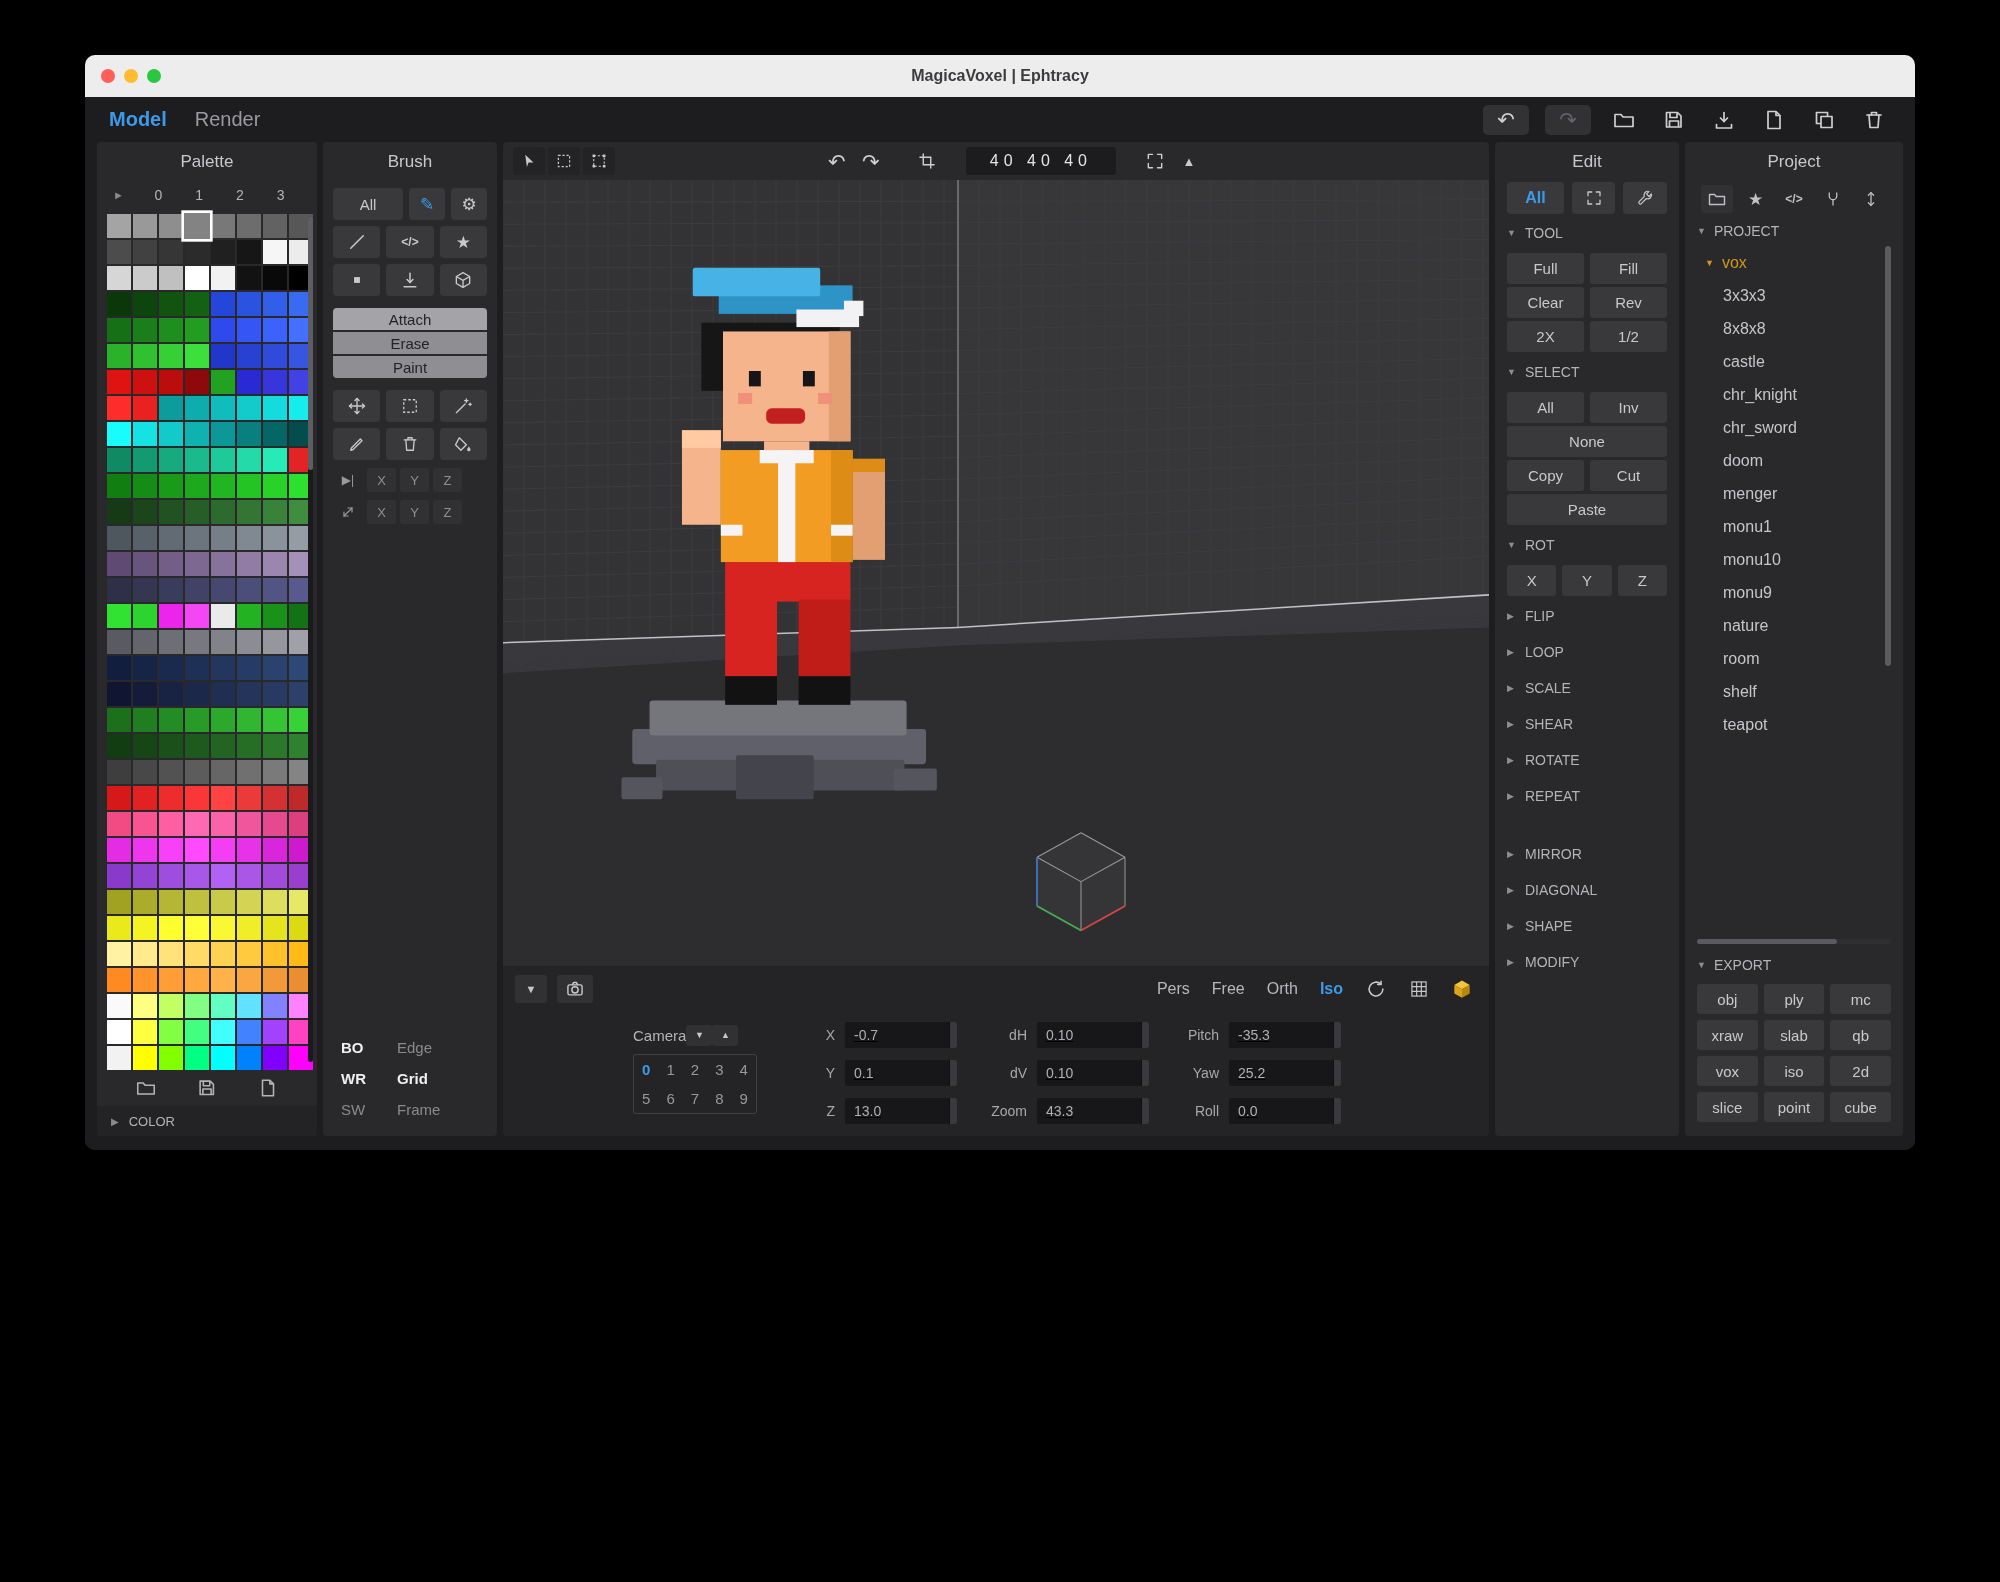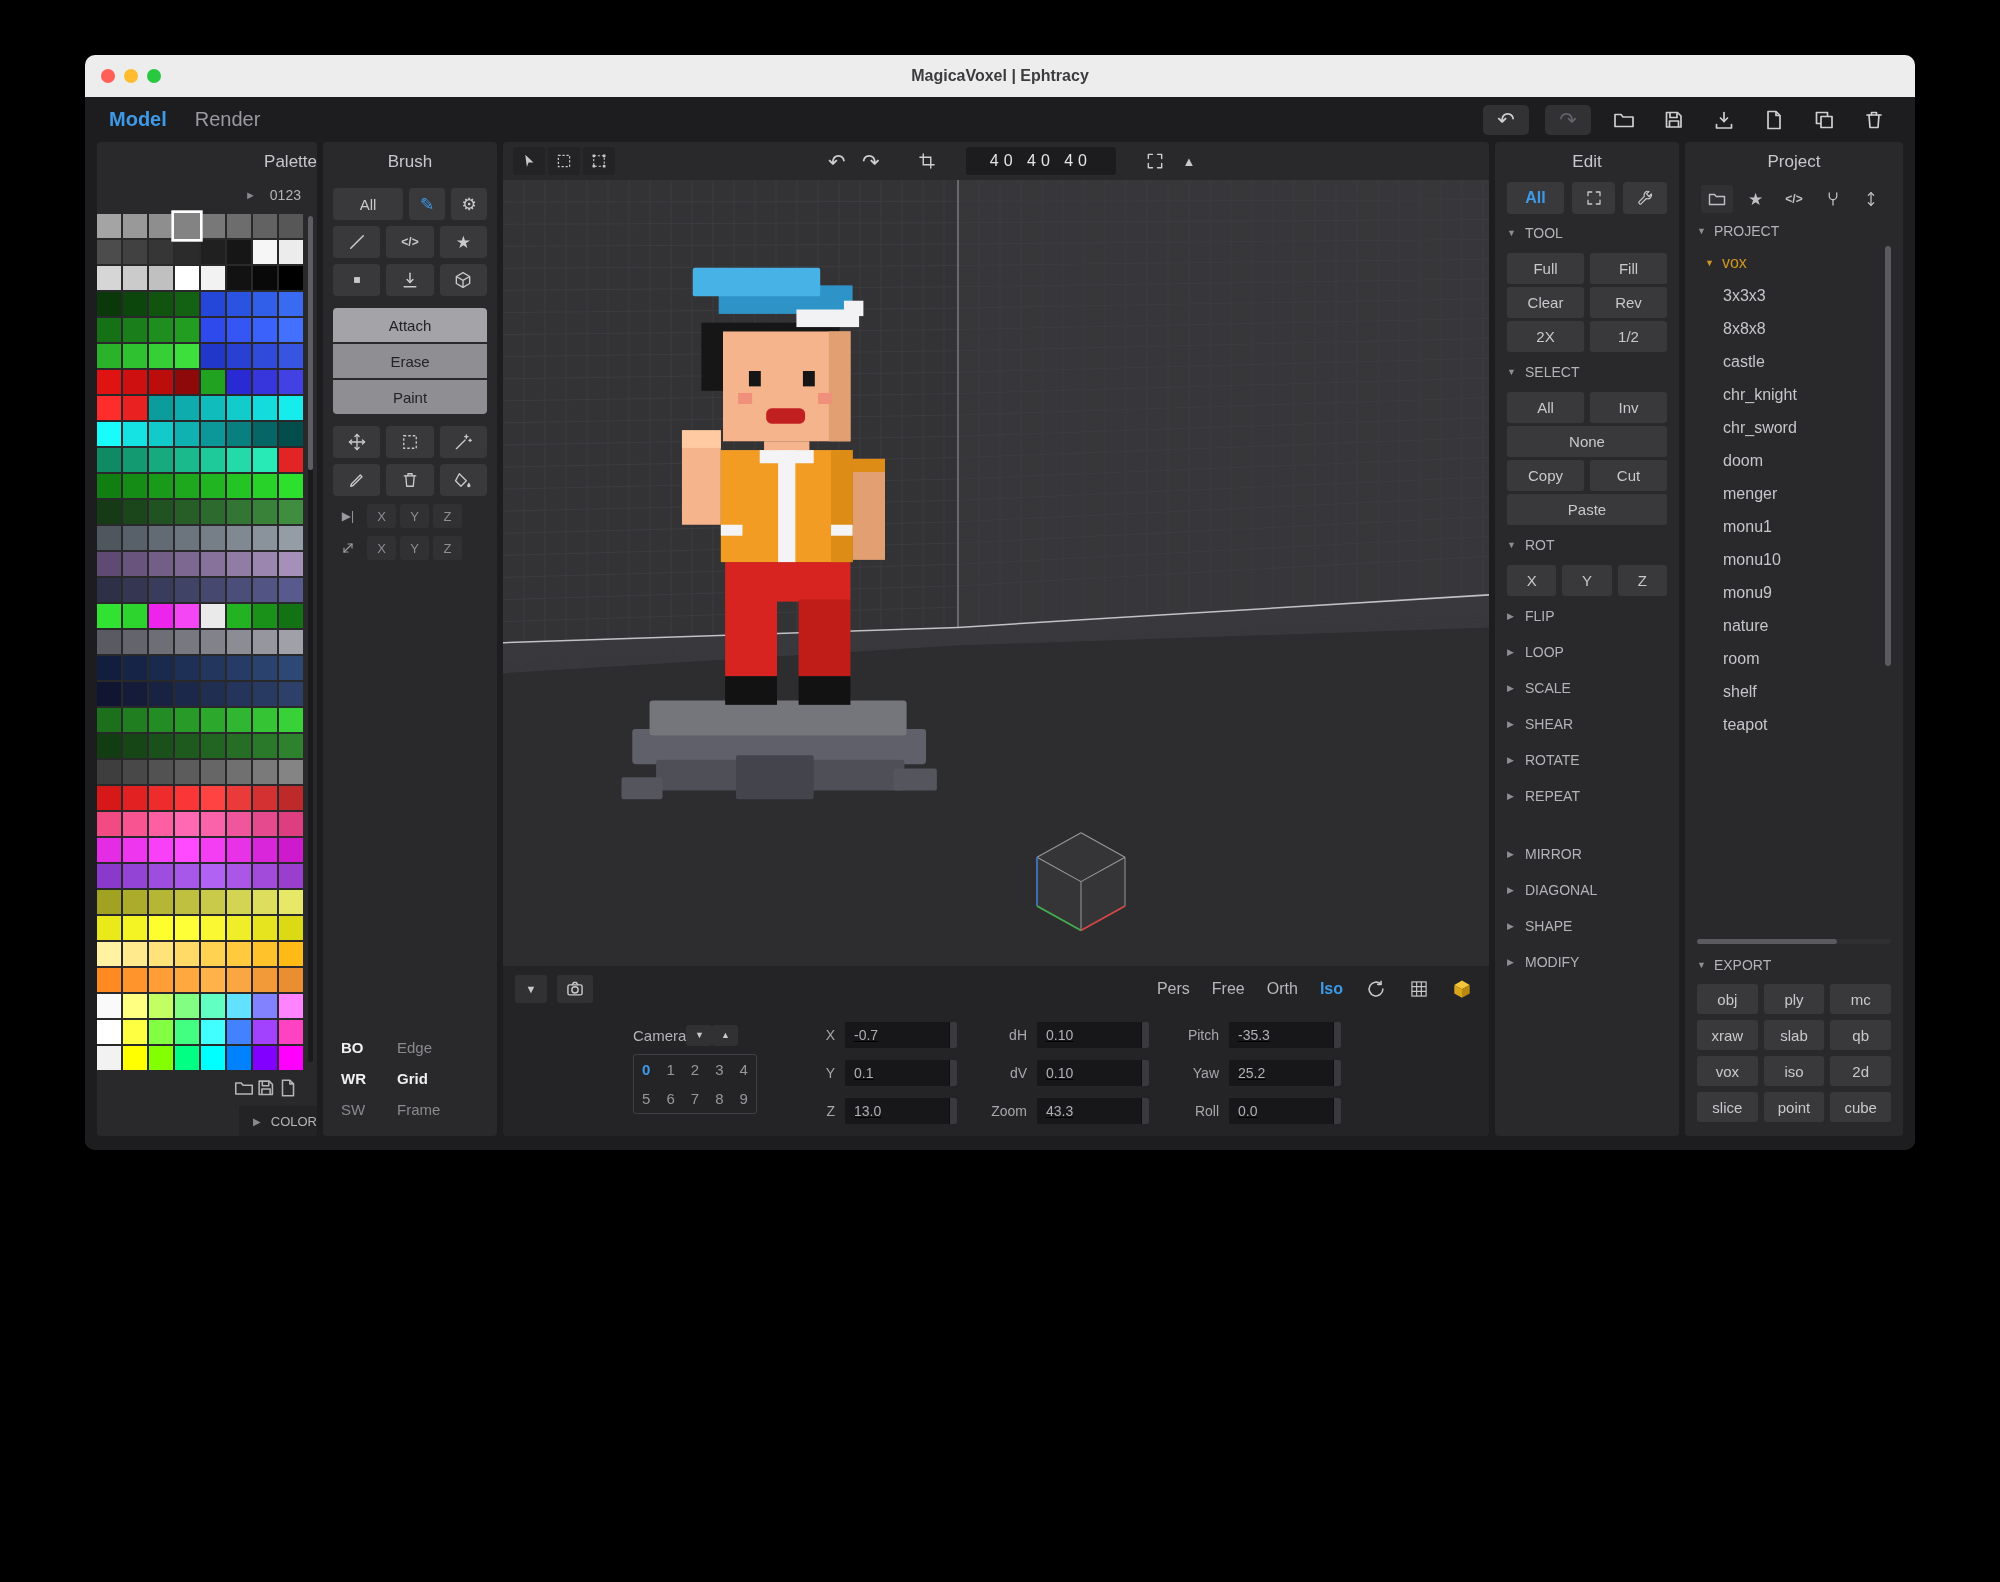--- a/index.html
+++ b/index.html
@@ -27,21 +27,21 @@
   .tbtn.dim { color:#63636a; }
   .uglyph { font-size:21px; line-height:1; }
   .i svg { display:block; }
 
   
   .main { flex:1; display:flex; gap:6px; padding:0 12px 14px 12px; }
   .panel { background:#29292b; border-radius:4px; display:flex; flex-direction:column; overflow:hidden; }
   .p-head { height:40px; display:flex; align-items:center; justify-content:center; color:#c8c8cc; font-size:17px; flex:0 0 auto; }
 
   
-  .palette { width:220px;align-items:flex-end; }
+  .palette { width:220px; }
   .pal-tabs { height:26px; display:flex; align-items:center; padding:0 16px; gap:0; color:#b5b5b8; font-size:14px; }
   .pal-tabs .arrow { color:#8a8a8e; font-size:11px; margin-right:14px; }
   .pal-tabs .ptab { flex:1; text-align:center; }
   .pal-grid-wrap { flex:1; position:relative; overflow:hidden; padding:6px 14px 0 10px; }
   .pal-grid { display:grid; grid-template-columns:repeat(8,24px); grid-auto-rows:24px; gap:2px; }
   .swatch { width:24px; height:24px; }
   .swatch.sel { transform:scale(1.3); border:2px solid #fff; z-index:3; position:relative; }
   .pal-scroll { position:absolute; right:4px; top:8px; bottom:8px; width:5px; background:#1a1a1c; border-radius:3px; }
   .pal-thumb { position:absolute; top:0; left:0; right:0; height:30%; background:#5d5d63; border-radius:3px; }
   .pal-icons { height:36px; display:flex; align-items:center; justify-content:space-around; padding:0 18px; color:#b5b5b8; flex:0 0 auto; }
@@ -49,21 +49,21 @@
   .pal-color .arrow { font-size:10px; color:#8a8a8e; }
 
   
   .brush { width:174px; padding:0 10px; }
   .b-row { display:flex; gap:6px; margin-top:6px; }
   .bbtn { flex:1; height:32px; background:#39393c; border:none; border-radius:4px; color:#c9c9cc; font-size:15px; display:flex; align-items:center; justify-content:center; font-family:inherit; }
   .bbtn.blue { color:#3d9ae8; }
   .glyph16 { font-size:17px; line-height:1; }
   .code-glyph { font-size:12px; font-weight:bold; letter-spacing:0; }
   .modes { margin-top:12px; display:flex; flex-direction:column; gap:2px; border-radius:4px; overflow:hidden; }
-  .mode { height:34px; background:#8f8f93; color:#232327; font-size:15px; display:flex; align-items:center; justify-content:center; }
+  .mode { height:22px; background:#8f8f93; color:#232327; font-size:15px; display:flex; align-items:center; justify-content:center; }
   .mode.active { background:#a4a4a8; }
   .axis-row { display:flex; gap:4px; margin-top:8px; align-items:center; }
   .axicon { width:30px; height:24px; display:flex; align-items:center; justify-content:center; color:#9a9a9e; font-size:12px; }
   .axbtn { width:29px; height:24px; background:#313134; border-radius:3px; color:#8e8e92; font-size:13px; display:flex; align-items:center; justify-content:center; }
   .b-spacer { flex:1; }
   .b-display { display:grid; grid-template-columns:56px 1fr; row-gap:2px; margin:0 4px 12px 8px; }
   .dopt { height:29px; display:flex; align-items:center; color:#8a8a8e; font-size:15px; }
   .dopt.on { color:#f0f0f2; font-weight:bold; }
 
   

